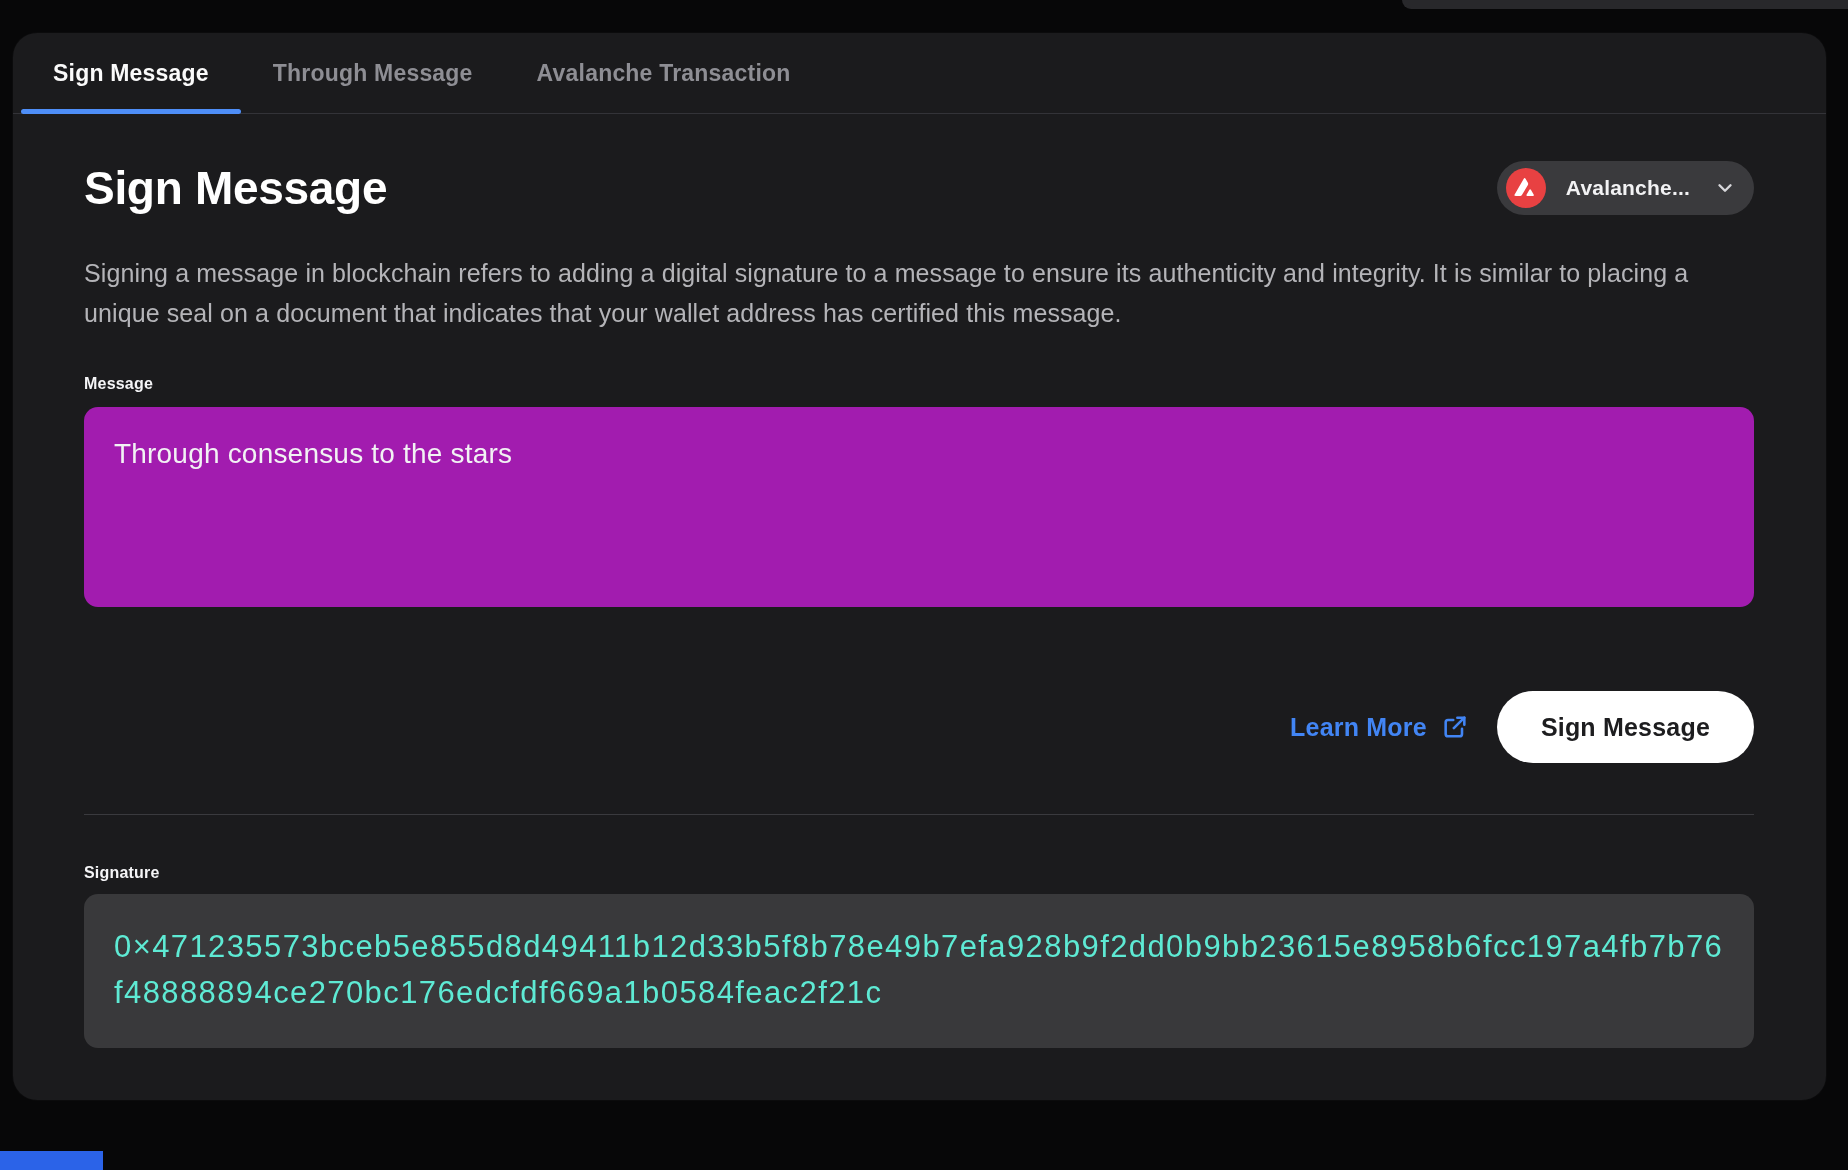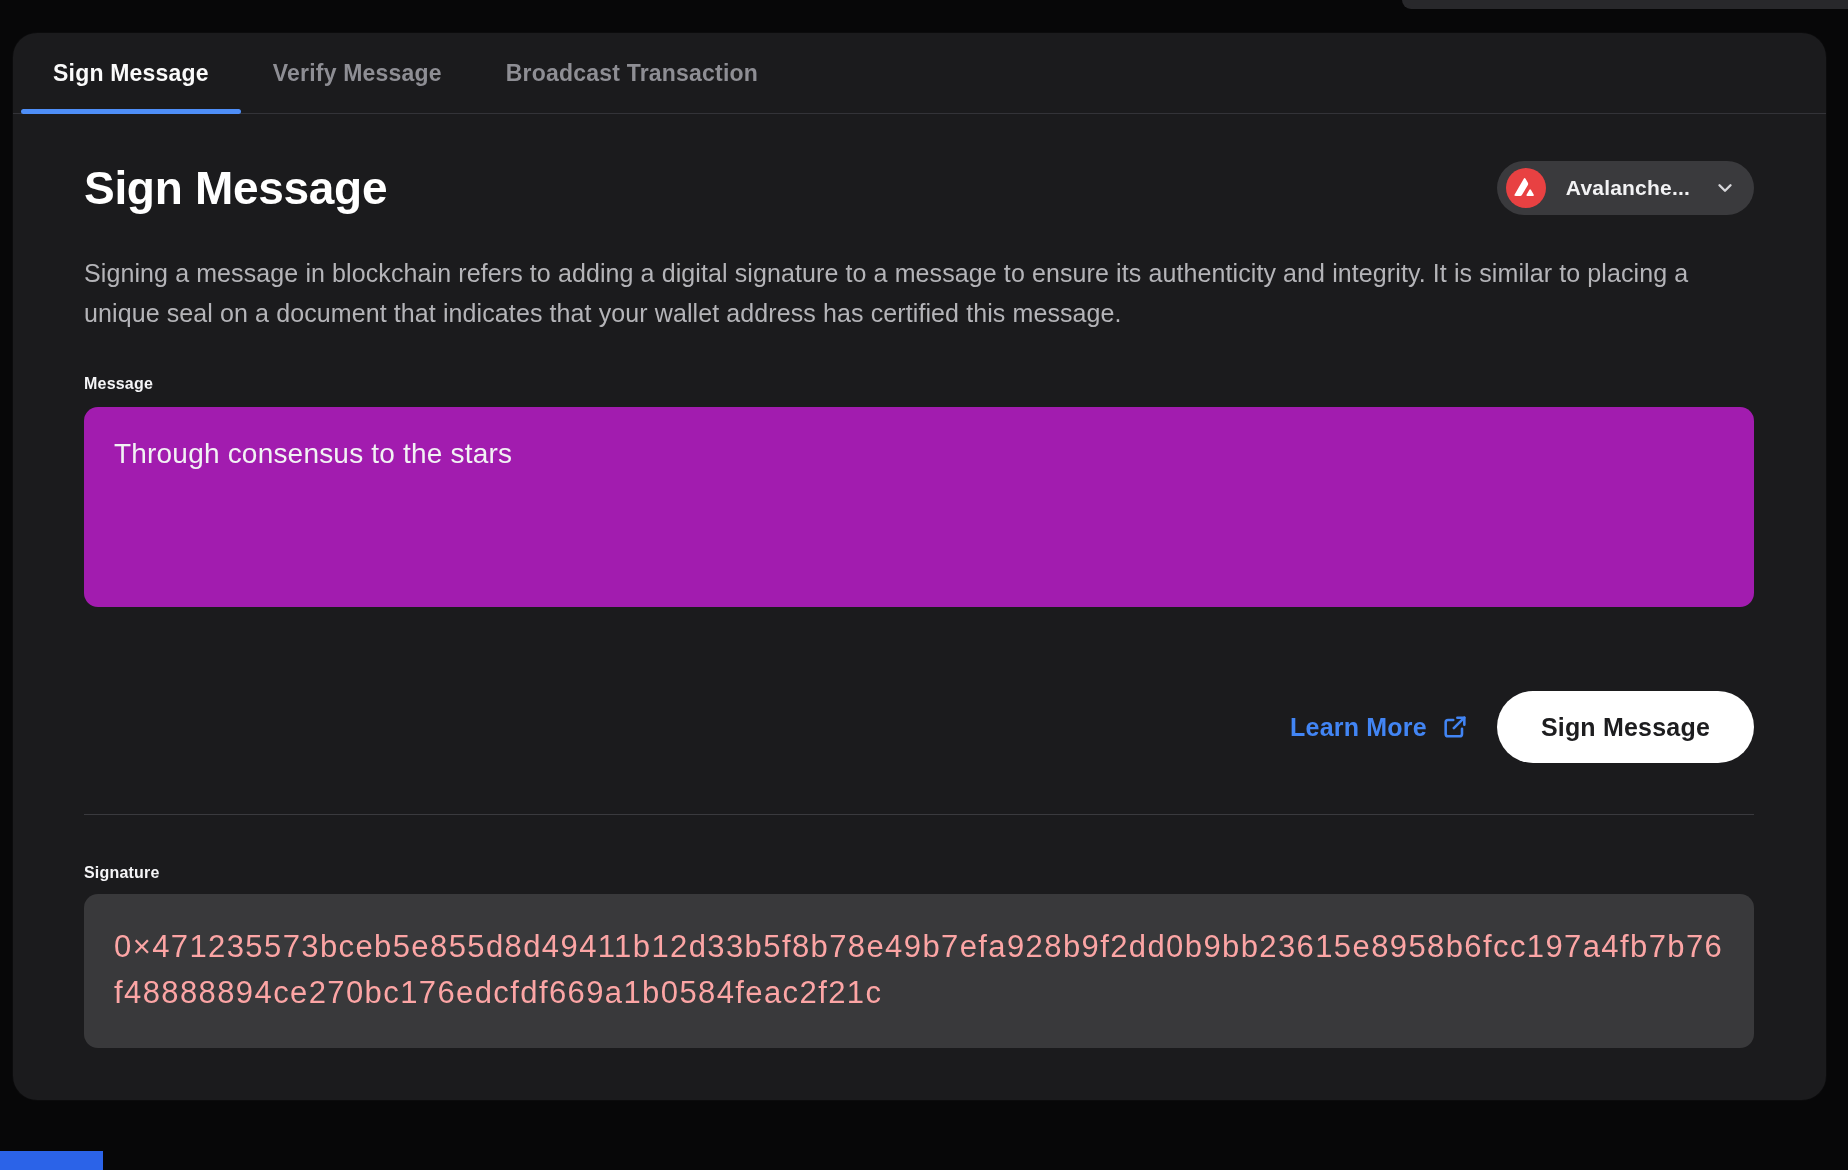--- a/index.html
+++ b/index.html
@@ -99,45 +99,45 @@
   }
 
   .divider{margin-top:51px;width:1670px;border-top:1px solid #3a3a3e;}
 
   .signature-label{margin-top:49px;}
   .signature-box{
     box-sizing:border-box;
     margin-top:12px;width:1670px;
     background:#39393b;border-radius:14px;
     padding:30px 30px 32px 30px;
-    font-size:31px;line-height:46px;color:#fca5a5;
+    font-size:31px;line-height:46px;color:#5eead4;
     letter-spacing:1.4px;word-break:break-all;
   }
 </style>
 </head>
 <body>
 
 <div class="stage">
 
   <div class="top-right-strip"></div>
   <div class="bottom-blue"></div>
 
   <div class="panel">
 
     <div class="tabbar">
       <div class="tab active">
         <span>Sign Message</span>
         <span class="underline"></span>
       </div>
       <div class="tab">
-        <span>Verify Message</span>
+        <span>Through Message</span>
 
       </div>
       <div class="tab">
-        <span>Broadcast Transaction</span>
+        <span>Avalanche Transaction</span>
 
       </div>
     </div>
 
     <div class="content">
 
       <div class="header-row">
         <h1 class="page-title">Sign Message</h1>
 
         <button class="network-pill">

